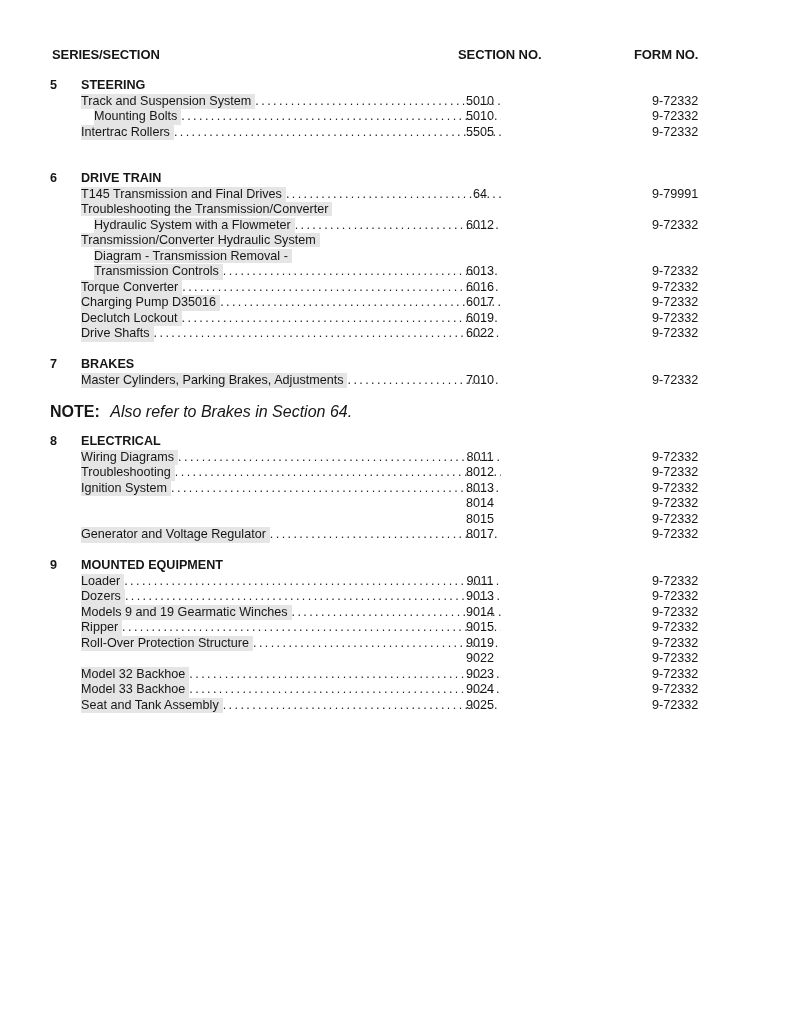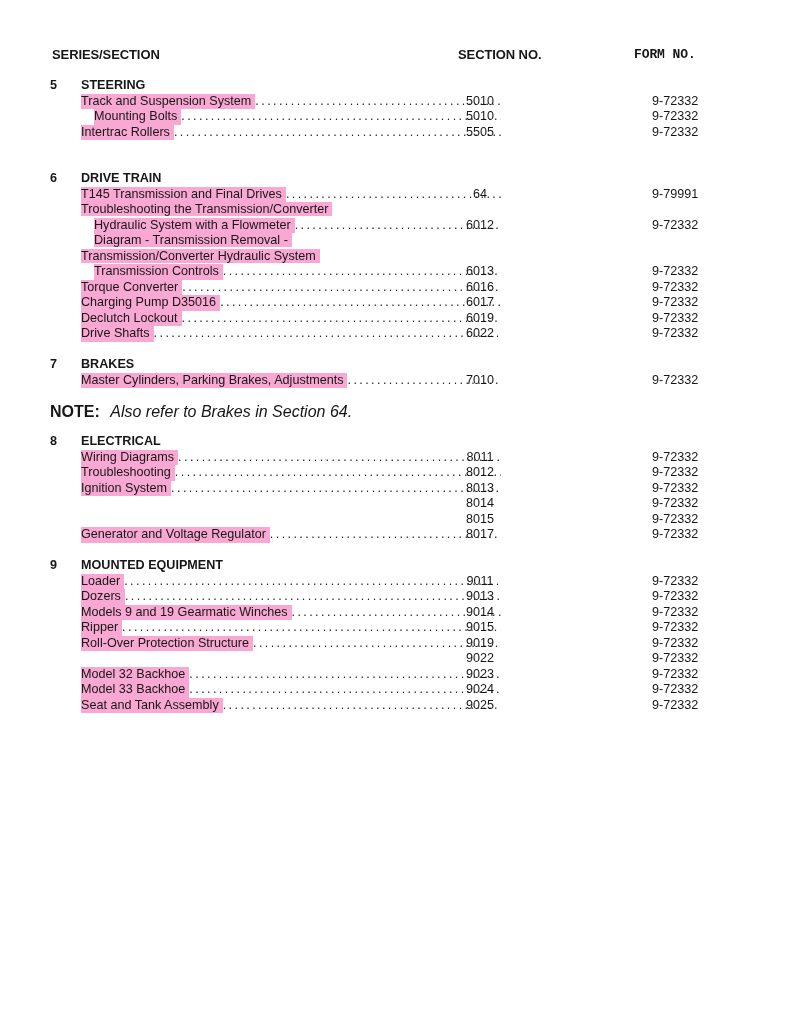--- a/index.html
+++ b/index.html
@@ -5,33 +5,33 @@
     html, body { margin: 0; padding: 0; background: #ffffff; }
     body {
       width: 800px; height: 1034px; position: relative; overflow: hidden;
       font-family: "Liberation Sans", sans-serif; color: #161616;
       font-size: 12.6px;
     }
     .page { position: absolute; left: 0; top: 0; width: 800px; height: 1034px; padding-left: 7px; }
     .hdr { position: absolute; top: 47px; font-weight: bold; font-size: 13px; letter-spacing: -0.1px; }
     .hdr.series { left: 52px; }
     .hdr.secno { left: 458px; }
-    .hdr.formno { left: 634px; font-family: Liberation Mono, monospace; }
+    .hdr.formno { left: 634px; }
 
     .section { position: absolute; left: 0; width: 800px; }
     .sec-num { position: absolute; left: 50px; top: 0; font-weight: bold; font-size: 12.6px; }
     .sec-title { position: absolute; left: 81px; top: 0; font-weight: bold; font-size: 12.6px; }
     .rows { position: absolute; left: 0; top: 15.5px; width: 800px; }
     .row { position: relative; height: 15.5px; line-height: 15.5px; white-space: nowrap; }
     .row .title-wrap {
       position: absolute; left: 81px; width: 420px; overflow: hidden;
       display: flex;
     }
     .row.indent .title-wrap { left: 94px; width: 407px; justify-content: flex-end; }
-    .row .title { flex: 0 0 auto; padding-right: 4px; background: #f9a8d4; }
+    .row .title { flex: 0 0 auto; padding-right: 4px; background: #e5e5e5; }
     .row .leader {
       flex: 1 1 auto; overflow: hidden; letter-spacing: 2.4px; color: #222;
     }
     .row .leader::before {
       content: "................................................................................................................................................................";
     }
     .row .secno { position: absolute; right: 300px; text-align: center; width: 40px; }
     .row .formno { position: absolute; left: 652px; }
     .row.noleader .title-wrap { display: block; }
 
@@ -96,27 +96,27 @@
             <span class="formno"></span>
           </div>
           <div class="row indent">
             <div class="title-wrap">
               <span class="title">Hydraulic System with a Flowmeter</span>
               <span class="leader"></span>
             </div>
             <span class="secno">6012</span>
             <span class="formno">9-72332</span>
           </div>
+          <div class="row noleader">
+            <div class="title-wrap"><span class="title">Transmission/Converter Hydraulic System</span></div>
+            <span class="secno"></span>
+            <span class="formno"></span>
+          </div>
           <div class="row indent noleader">
             <div class="title-wrap"><span class="title">Diagram - Transmission Removal -</span></div>
-            <span class="secno"></span>
-            <span class="formno"></span>
-          </div>
-          <div class="row noleader">
-            <div class="title-wrap"><span class="title">Transmission/Converter Hydraulic System</span></div>
             <span class="secno"></span>
             <span class="formno"></span>
           </div>
           <div class="row indent">
             <div class="title-wrap">
               <span class="title">Transmission Controls</span>
               <span class="leader"></span>
             </div>
             <span class="secno">6013</span>
             <span class="formno">9-72332</span>

